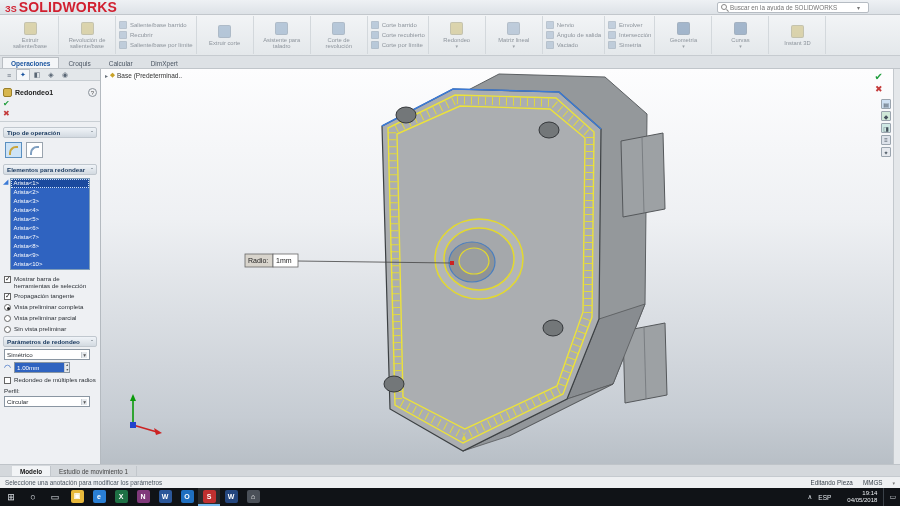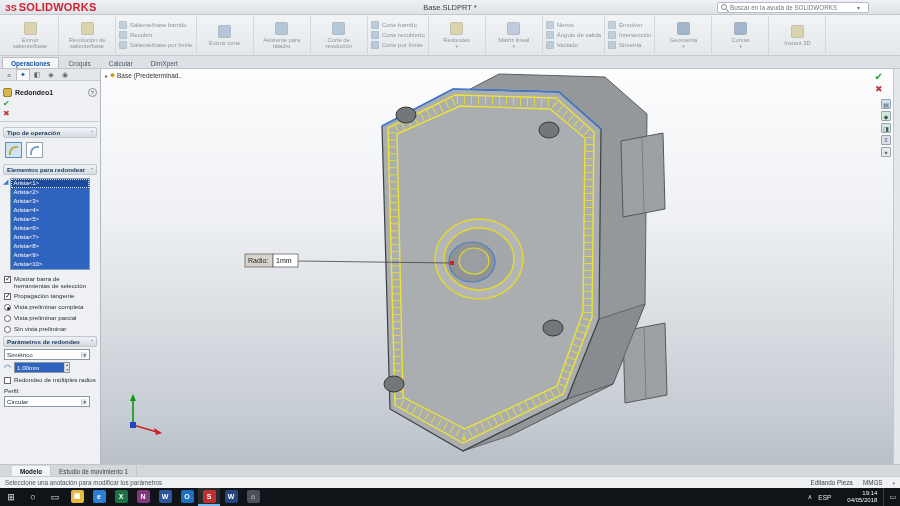--- a/index.html
+++ b/index.html
@@ -3,21 +3,21 @@
 <meta charset="utf-8">
 <style>
   *{margin:0;padding:0;box-sizing:border-box;font-family:"Liberation Sans",sans-serif;}
   html,body{background:#222;}
   .screen{position:relative;width:900px;height:506px;background:#e8eaec;overflow:hidden;color:#222;}
 
   
   .titlebar{position:absolute;left:0;top:0;width:900px;height:15px;background:linear-gradient(#eef1f4,#dde2e7);border-bottom:1px solid #c2c7cc;display:flex;align-items:center;padding:0 5px;}
   .logo{display:flex;align-items:baseline;gap:2px;flex:none;}
   .logo .lg1{color:#d11f2f;font-weight:700;font-size:9px;}
-  .logo .lg2{color:#d11f2f;font-weight:700;font-size:11px;letter-spacing:.2px;}
+  .logo .lg2{color:#d11f2f;font-weight:700;font-size:14px;letter-spacing:.2px;}
   .quicktools{display:flex;gap:4px;margin-left:8px;color:#7a828c;font-size:7.5px;flex:none;}
   .quicktools span{cursor:default;}
   .tb-title{position:absolute;left:250px;width:400px;text-align:center;font-size:7.5px;color:#3a3f45;}
   .tb-right{margin-left:auto;display:flex;align-items:center;gap:5px;z-index:2;}
   .searchbox{display:flex;align-items:center;gap:3px;background:#fff;border:1px solid #b6bcc3;border-radius:2px;height:11px;width:152px;padding:0 3px;}
   .searchbox input{border:none;outline:none;font-size:6.3px;width:124px;color:#555;background:transparent;}
   .mag{width:6px;height:6px;border:1px solid #888;border-radius:50%;position:relative;flex:none;}
   .mag::after{content:"";position:absolute;width:3px;height:1px;background:#888;transform:rotate(45deg);left:4px;top:5px;}
   .sb-caret{font-size:6px;color:#777;}
   .winctl{display:flex;gap:7px;color:#555;font-size:7.5px;}
@@ -136,21 +136,20 @@
     <div class="quicktools">
 
     <span></span>
         <span></span>
         <span></span>
         <span></span>
         <span></span>
         <span></span>
         <span></span>
       </div>
-    <div class="tb-title">Base.SLDPRT *</div>
     <div class="tb-right">
       <div class="searchbox">
         <span class="mag"></span>
         <input placeholder="Buscar en la ayuda de SOLIDWORKS" style="">
         <span class="sb-caret">▾</span>
       </div>
       <div class="winctl">
 
       <span></span>
           <span></span>

